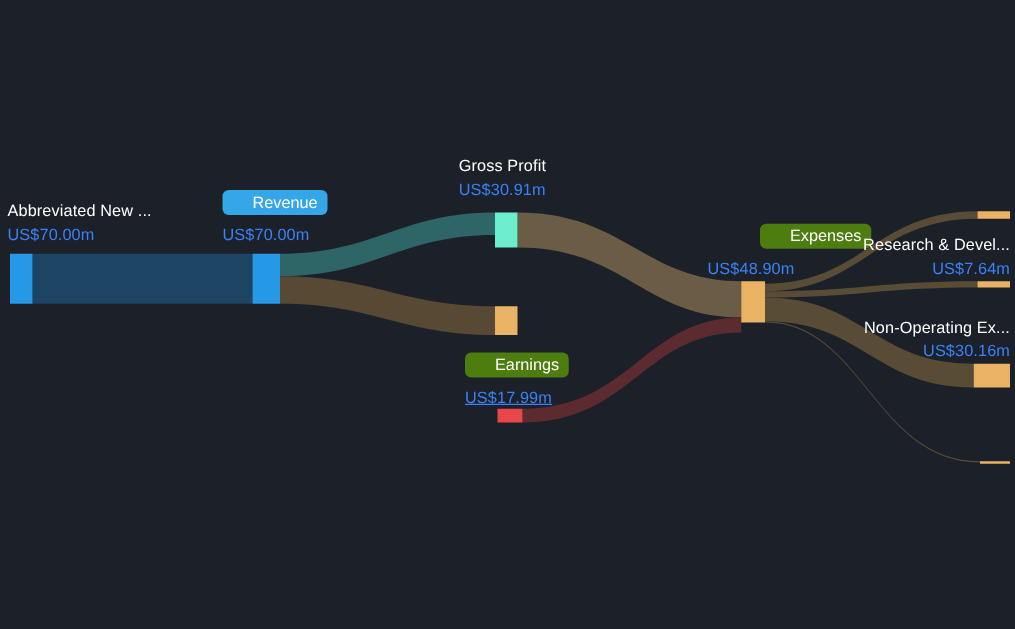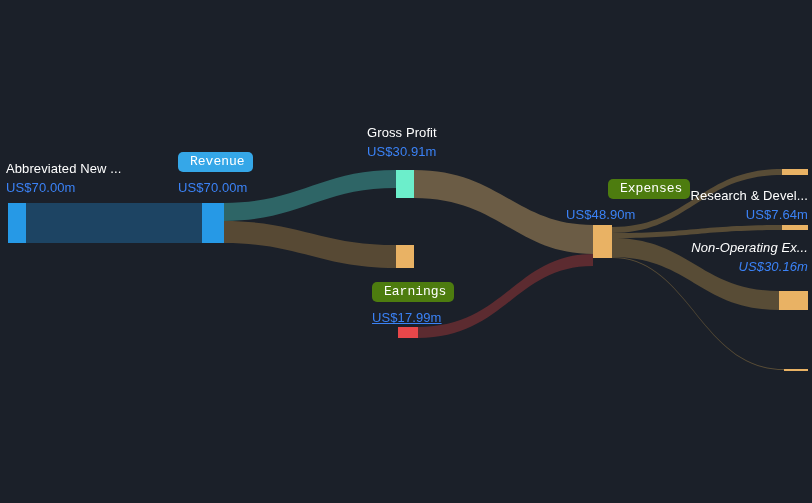--- a/index.html
+++ b/index.html
@@ -45,24 +45,23 @@
     margin-top: 6px;
     letter-spacing: 0.1px;
   }
   .lbl.right { text-align: right; }
   .lbl.left  { text-align: left; }
 
   .pill {
     display: inline-block;
     font-size: 13px;
     color: #ffffff;
-    padding: 3px 8px 4px 12px;
+    padding: 3px 8px 4px 24px;
     border-radius: 5px;
     line-height: 1.0;
-    font-family: Liberation Mono, monospace;
   }
   .pill-revenue  { background: #35a7e8; }
   .pill-earnings { background: #4d7c0f; }
   .pill-expenses { background: #4d7c0f; margin-left: 42px; }
 </style>
 </head>
 <body>
 
 <div id="chart-root">
 
@@ -152,19 +151,19 @@
     <span class="pill pill-expenses">Expenses</span>
     <span class="val" style="margin-top:9px;">US$48.90m</span>
   </div>
 
 
   <div class="lbl right" style="right:4px; top:189px;">
     <span class="name">Research &amp; Devel...</span>
     <span class="val">US$7.64m</span>
   </div>
 
-  <div class="lbl right" style="right:4px; top:241px;font-style:italic;">
+  <div class="lbl right" style="right:4px; top:255px;">
     <span class="name">Non-Operating Ex...</span>
     <span class="val">US$30.16m</span>
   </div>
 
 
 </div>
 
 </body></html>

